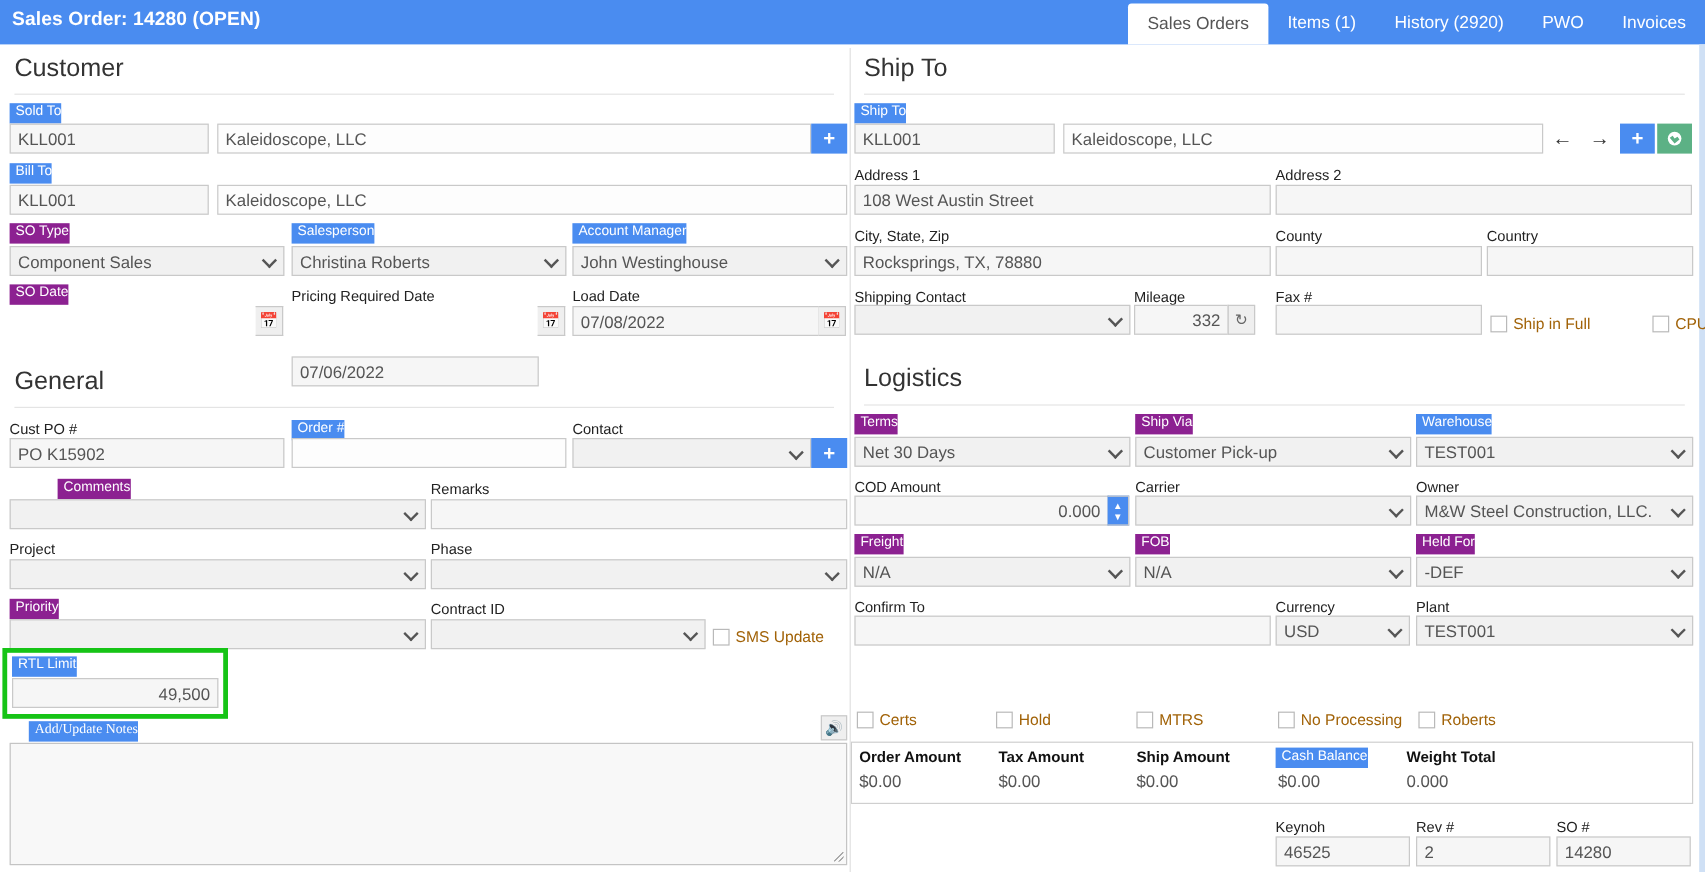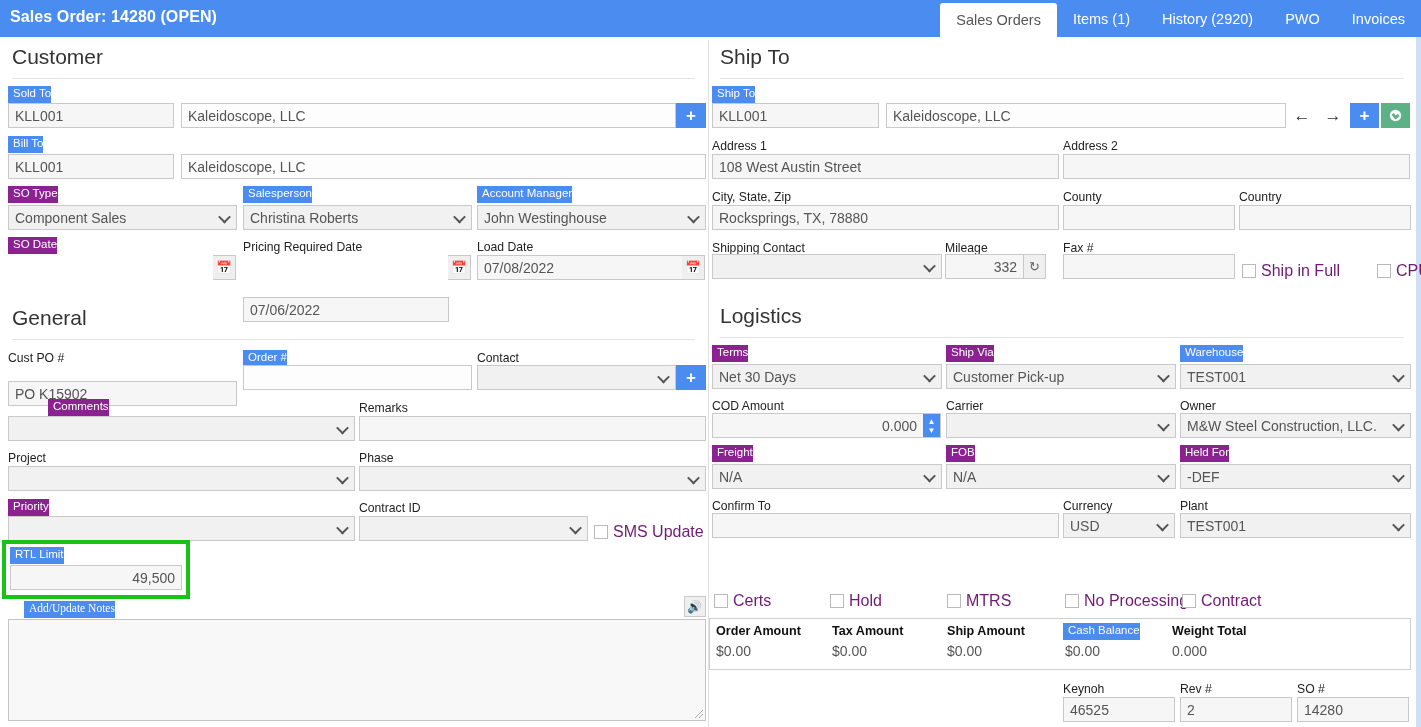--- a/index.html
+++ b/index.html
@@ -104,21 +104,21 @@
     border-left:none; display:flex; flex-direction:column;
     align-items:center; justify-content:center; color:#fff; font-size:8px; line-height:9px;
   }
 
   
   .cbwrap { position:absolute; display:flex; align-items:center; }
   .cb {
     width:14px; height:14px; border:1px solid #b9b9b9; background:#fff;
     display:inline-block; margin-right:5px;
   }
-  .cbtxt { font-size:16px; color:#701a75; white-space:nowrap; }
+  .cbtxt { font-size:13px; color:#a16207; white-space:nowrap; }
 
   
   .ta {
     position:absolute; background:#f8f8f8; border:1px solid #c4c4c4;
   }
   .ta::after{
     content:""; position:absolute; right:2px; bottom:2px; width:8px; height:8px;
     background:
       linear-gradient(135deg, transparent 45%, #aaa 45%, #aaa 55%, transparent 55%),
       linear-gradient(135deg, transparent 70%, #aaa 70%, #aaa 80%, transparent 80%);
@@ -239,21 +239,21 @@
   </div>
   <div class="cbwrap" style="left:1358px; top:262px;padding-left:19px;">
     <span class="cb"></span>
     <span class="cbtxt">CPU</span>
   </div>
 
   <div class="sec-title" style="left:12px; top:306px;">General</div>
   <div class="sec-rule" style="left:12px; top:339px; width:683px;"></div>
 
   <div class="lbl" style="left:8px; top:351px;">Cust PO #</div>
-  <div class="fld" style="left:8px; top:365px; width:229px; height:25px;margin-top:16px;">PO K15902</div>
+  <div class="fld" style="left:8px; top:365px; width:229px; height:25px;">PO K15902</div>
   <div class="badge blue" style="left:243px; top:350px;">Order #</div>
   <div class="fld white" style="left:243px; top:365px; width:229px; height:25px;"></div>
   <div class="lbl" style="left:477px; top:351px;">Contact</div>
   <div class="sel" style="left:477px; top:365px; width:199px; height:25px;"></div>
   <div class="plusbtn" style="left:676px; top:365px; width:30px; height:25px;">+</div>
 
   <div class="badge purple" style="left:8px; top:399px;margin-left:40px;">Comments</div>
   <div class="sel" style="left:8px; top:416px; width:347px; height:25px;"></div>
   <div class="lbl" style="left:359px; top:401px;">Remarks</div>
   <div class="fld" style="left:359px; top:416px; width:347px; height:25px;"></div>
@@ -326,21 +326,21 @@
   <div class="cbwrap" style="left:947px; top:592px;">
     <span class="cb"></span>
     <span class="cbtxt">MTRS</span>
   </div>
   <div class="cbwrap" style="left:1065px; top:592px;">
     <span class="cb"></span>
     <span class="cbtxt">No Processing</span>
   </div>
   <div class="cbwrap" style="left:1182px; top:592px;">
     <span class="cb"></span>
-    <span class="cbtxt">Contract</span>
+    <span class="cbtxt">Roberts</span>
   </div>
 
   <div class="totals" style="left:709px; top:618px; width:702px; height:52px;"></div>
   <div class="tot-lbl" style="left:716px; top:624px;">Order Amount</div>
   <div class="tot-val" style="left:716px; top:643px;">$0.00</div>
   <div class="tot-lbl" style="left:832px; top:624px;">Tax Amount</div>
   <div class="tot-val" style="left:832px; top:643px;">$0.00</div>
   <div class="tot-lbl" style="left:947px; top:624px;">Ship Amount</div>
   <div class="tot-val" style="left:947px; top:643px;">$0.00</div>
   <div class="badge blue" style="left:1063px; top:623px;">Cash Balance</div>

